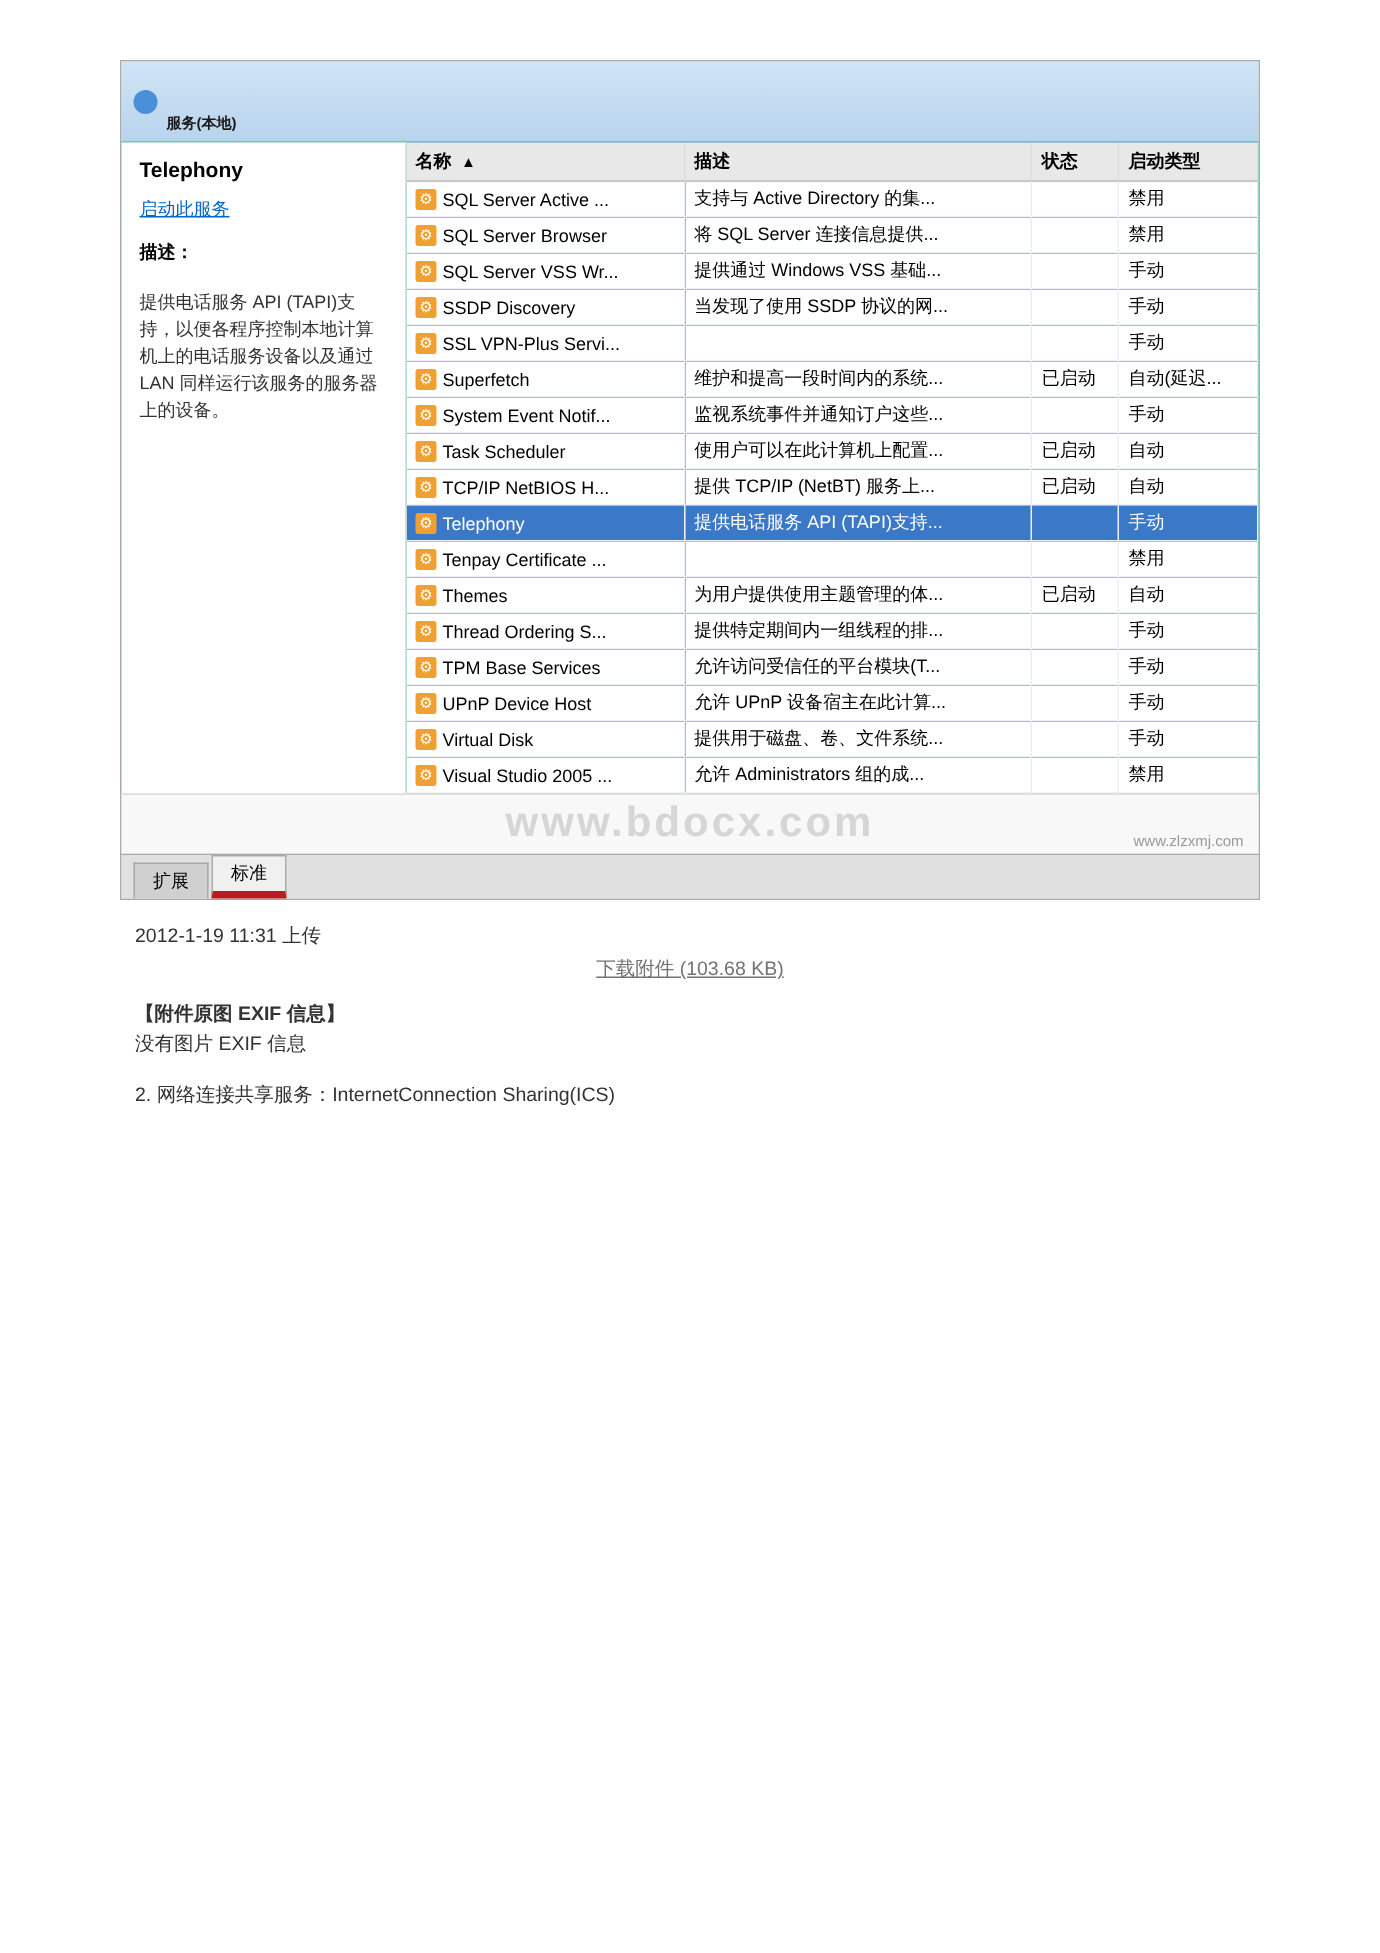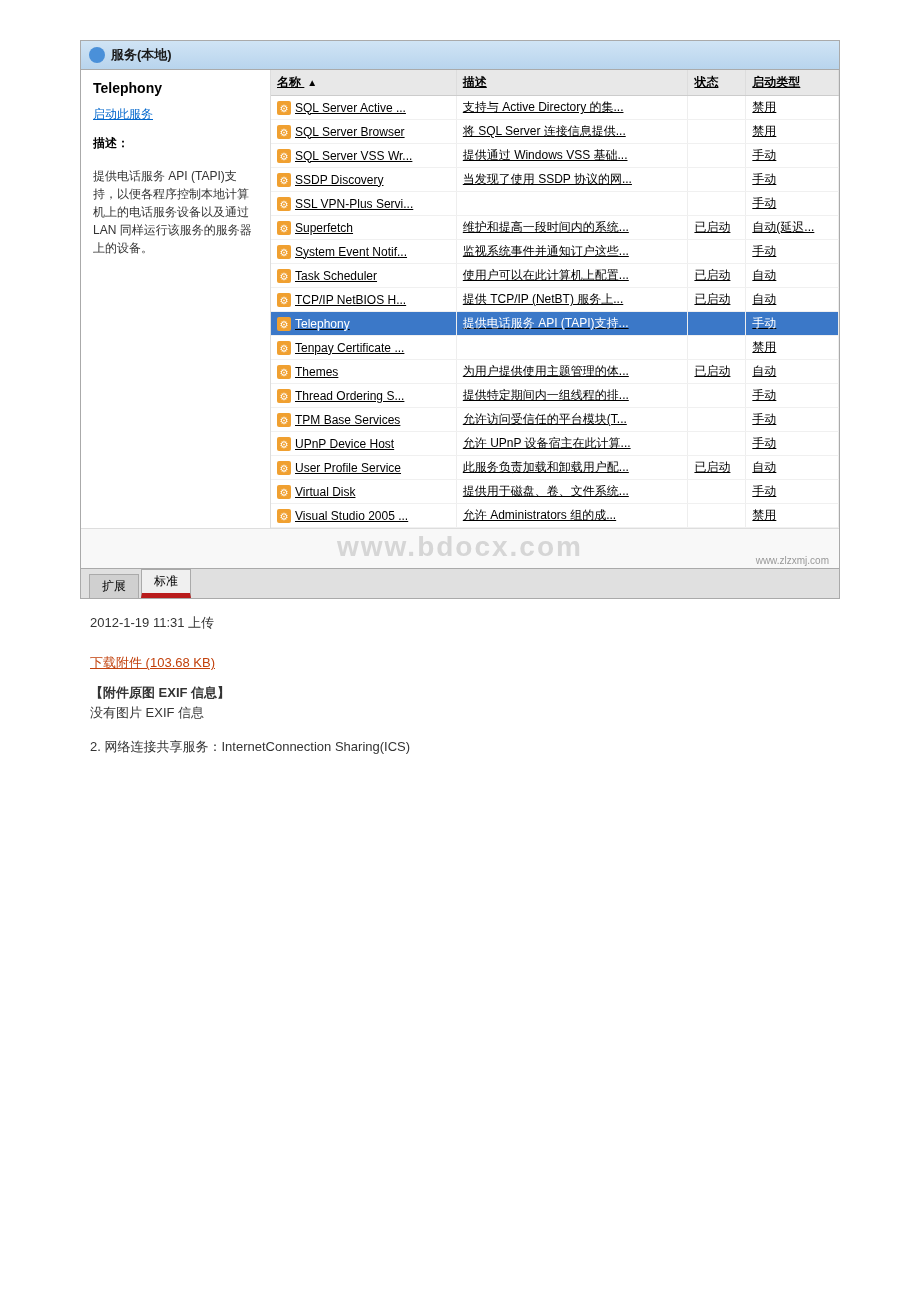--- a/index.html
+++ b/index.html
@@ -36,23 +36,24 @@
     .titlebar-icon {
       width: 16px;
       height: 16px;
       background: #4a90d9;
       border-radius: 50%;
       display: inline-block;
       flex-shrink: 0;
     }
 
     .titlebar-text {
-      font-size: 13px;
+      font-size: 10px;
       font-weight: bold;
       color: #1a1a1a;
+      margin-top: 29px;
     }
 
     .window-body {
       display: flex;
       background: #14b8a6;
       min-height: 400px;
     }
 
     
     .left-panel {
@@ -89,21 +90,20 @@
       font-size: 12px;
       color: #333;
       line-height: 1.5;
     }
 
     
     .right-panel {
       flex: 1;
       overflow: hidden;
       position: relative;
-      text-decoration: underline;
     }
 
     .services-table {
       width: 100%;
       border-collapse: collapse;
       font-size: 12px;
     }
 
     .services-table thead tr {
       background: #e8e8e8;
@@ -239,29 +239,30 @@
     }
 
     
     .below-content {
       padding: 15px 60px;
       font-size: 13px;
       color: #333;
     }
 
     .below-content .upload-date {
-      margin-bottom: 22px;
+      margin-bottom: 4px;
     }
 
     .below-content .download-link {
-      color: #c2410c;
+      color: #737373;
       text-decoration: underline;
       cursor: pointer;
       margin-bottom: 12px;
       display: block;
+      text-align: center;
     }
 
     .below-content .exif-title {
       font-weight: bold;
       margin-bottom: 2px;
     }
 
     .below-content .exif-none {
       margin-bottom: 16px;
     }
@@ -467,31 +468,20 @@
                   </div>
                 </td>
                 <td class="col-desc">允许 UPnP 设备宿主在此计算...</td>
                 <td class="col-status"></td>
                 <td class="col-starttype">手动</td>
               </tr>
               <tr>
                 <td class="col-name">
                   <div class="cell-name">
                     <span class="service-icon"></span>
-                    <span>User Profile Service</span>
-                  </div>
-                </td>
-                <td class="col-desc">此服务负责加载和卸载用户配...</td>
-                <td class="col-status">已启动</td>
-                <td class="col-starttype">自动</td>
-              </tr>
-              <tr>
-                <td class="col-name">
-                  <div class="cell-name">
-                    <span class="service-icon"></span>
                     <span>Virtual Disk</span>
                   </div>
                 </td>
                 <td class="col-desc">提供用于磁盘、卷、文件系统...</td>
                 <td class="col-status"></td>
                 <td class="col-starttype">手动</td>
               </tr>
               <tr>
                 <td class="col-name">
                   <div class="cell-name">

